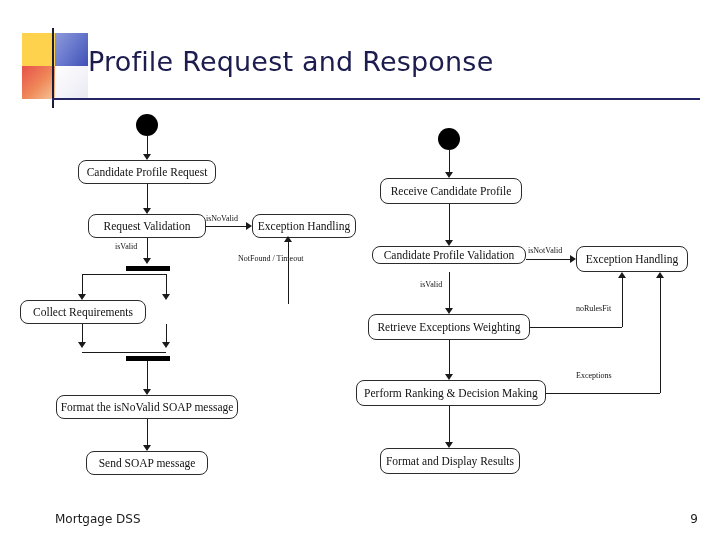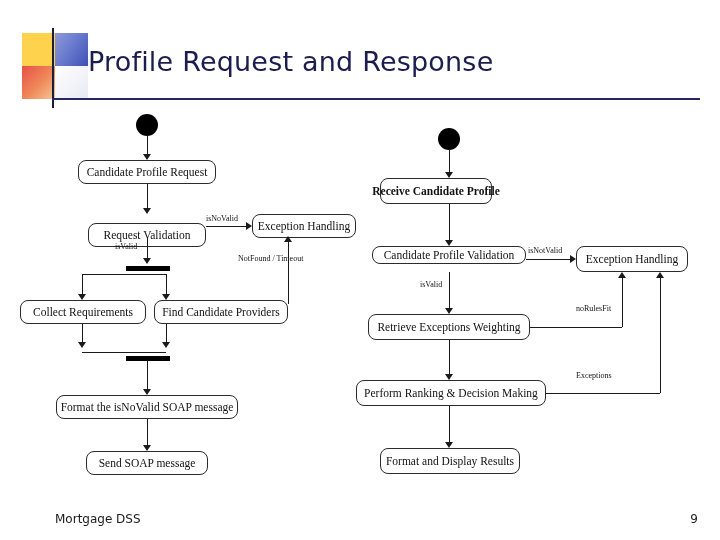--- a/index.html
+++ b/index.html
@@ -66,42 +66,41 @@
 
     <div class="start" style="left:136px;top:8px;"></div>
     <div class="ln lnv" style="left:147px;top:30px;height:20px;"></div>
     <div class="arrow ar-down" style="left:143px;top:48px;"></div>
 
     <div class="node" style="left:78px;top:54px;width:138px;height:24px;">Candidate Profile Request</div>
 
     <div class="ln lnv" style="left:147px;top:78px;height:26px;"></div>
     <div class="arrow ar-down" style="left:143px;top:102px;"></div>
 
-    <div class="node" style="left:88px;top:108px;width:118px;height:24px;margin-top:9px;">Request Validation</div>
+    <div class="node" style="left:88px;top:108px;width:118px;height:24px;">Request Validation</div>
 
     <div class="ln lnh" style="left:206px;top:120px;width:42px;"></div>
     <div class="arrow ar-right" style="left:246px;top:116px;"></div>
     <div class="lbl" style="left:206px;top:108px;">isNoValid</div>
 
     <div class="node" style="left:252px;top:108px;width:104px;height:24px;">Exception Handling</div>
 
     <div class="ln lnv" style="left:147px;top:132px;height:24px;"></div>
     <div class="lbl" style="left:115px;top:136px;">isValid</div>
     <div class="arrow ar-down" style="left:143px;top:152px;"></div>
 
     <div class="bar" style="left:126px;top:160px;width:44px;"></div>
 
     <div class="ln lnh" style="left:82px;top:168px;width:84px;"></div>
     <div class="ln lnv" style="left:82px;top:168px;height:22px;"></div>
     <div class="arrow ar-down" style="left:78px;top:188px;"></div>
     <div class="ln lnv" style="left:166px;top:168px;height:22px;"></div>
     <div class="arrow ar-down" style="left:162px;top:188px;"></div>
 
     <div class="node" style="left:20px;top:194px;width:126px;height:24px;">Collect Requirements</div>
-    <div class="node" style="left:154px;top:194px;width:134px;height:24px;">Find Candidate Providers</div>
 
     <div class="lbl" style="left:238px;top:148px;">NotFound / Timeout</div>
     <div class="ln lnv" style="left:288px;top:132px;height:66px;"></div>
     <div class="ln lnh" style="left:288px;top:198px;width:0px;"></div>
     <div class="arrow ar-up" style="left:284px;top:130px;"></div>
 
     <div class="ln lnv" style="left:82px;top:218px;height:22px;"></div>
     <div class="arrow ar-down" style="left:78px;top:236px;"></div>
     <div class="ln lnv" style="left:166px;top:218px;height:22px;"></div>
     <div class="arrow ar-down" style="left:162px;top:236px;"></div>
@@ -116,21 +115,21 @@
 
     <div class="ln lnv" style="left:147px;top:313px;height:28px;"></div>
     <div class="arrow ar-down" style="left:143px;top:339px;"></div>
 
     <div class="node" style="left:86px;top:345px;width:122px;height:24px;">Send SOAP message</div>
 
     <div class="start" style="left:438px;top:22px;"></div>
     <div class="ln lnv" style="left:449px;top:44px;height:24px;"></div>
     <div class="arrow ar-down" style="left:445px;top:66px;"></div>
 
-    <div class="node" style="left:380px;top:72px;width:112px;height:26px;font-weight:bold;">Receive Candidate Profile</div>
+    <div class="node" style="left:380px;top:72px;width:142px;height:26px;">Receive Candidate Profile</div>
 
     <div class="ln lnv" style="left:449px;top:98px;height:38px;"></div>
     <div class="arrow ar-down" style="left:445px;top:134px;"></div>
 
     <div class="node" style="left:372px;top:140px;width:154px;height:18px;">Candidate Profile Validation</div>
 
     <div class="ln lnh" style="left:526px;top:153px;width:46px;"></div>
     <div class="arrow ar-right" style="left:570px;top:149px;"></div>
     <div class="lbl" style="left:528px;top:140px;">isNotValid</div>
 

